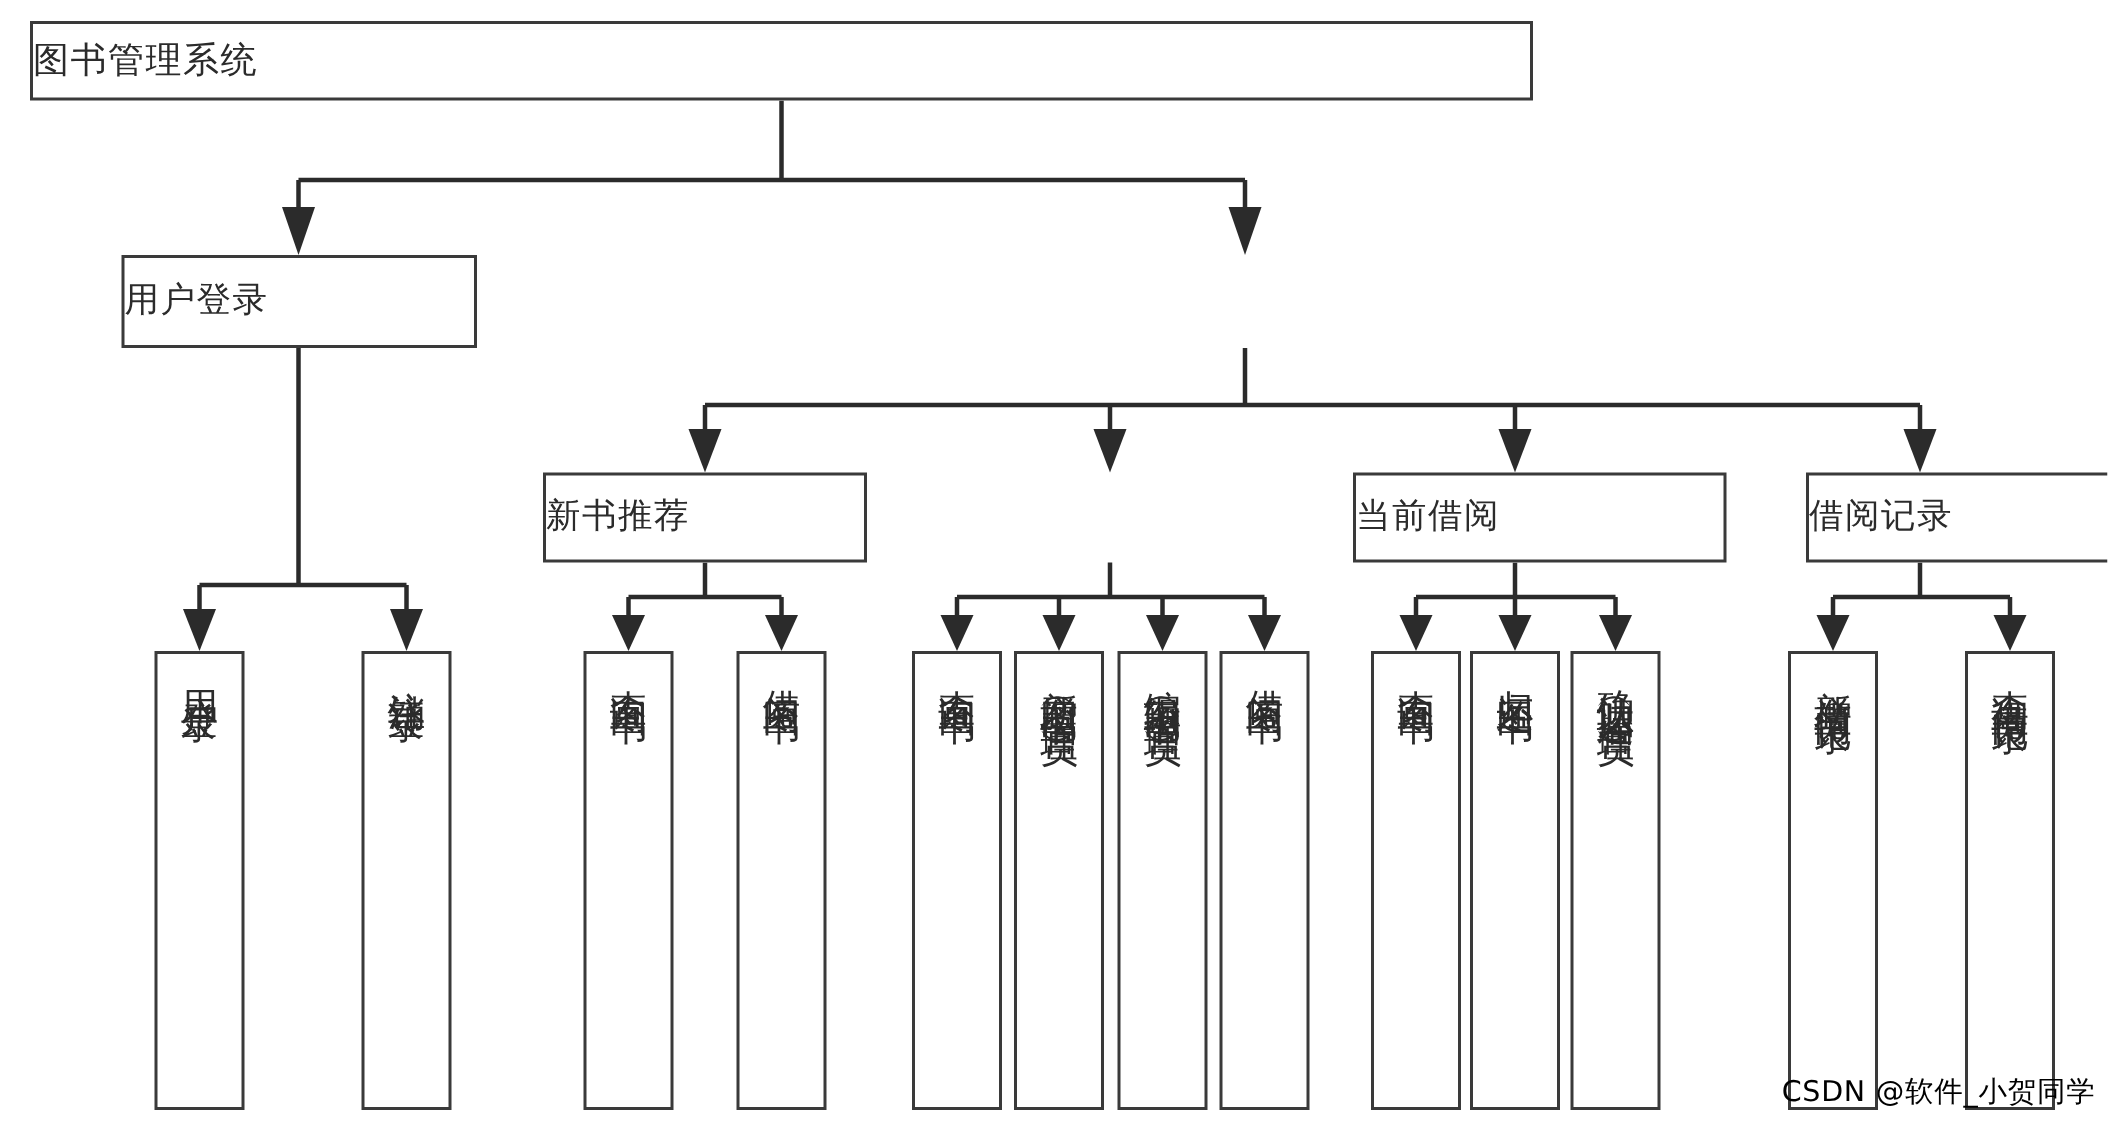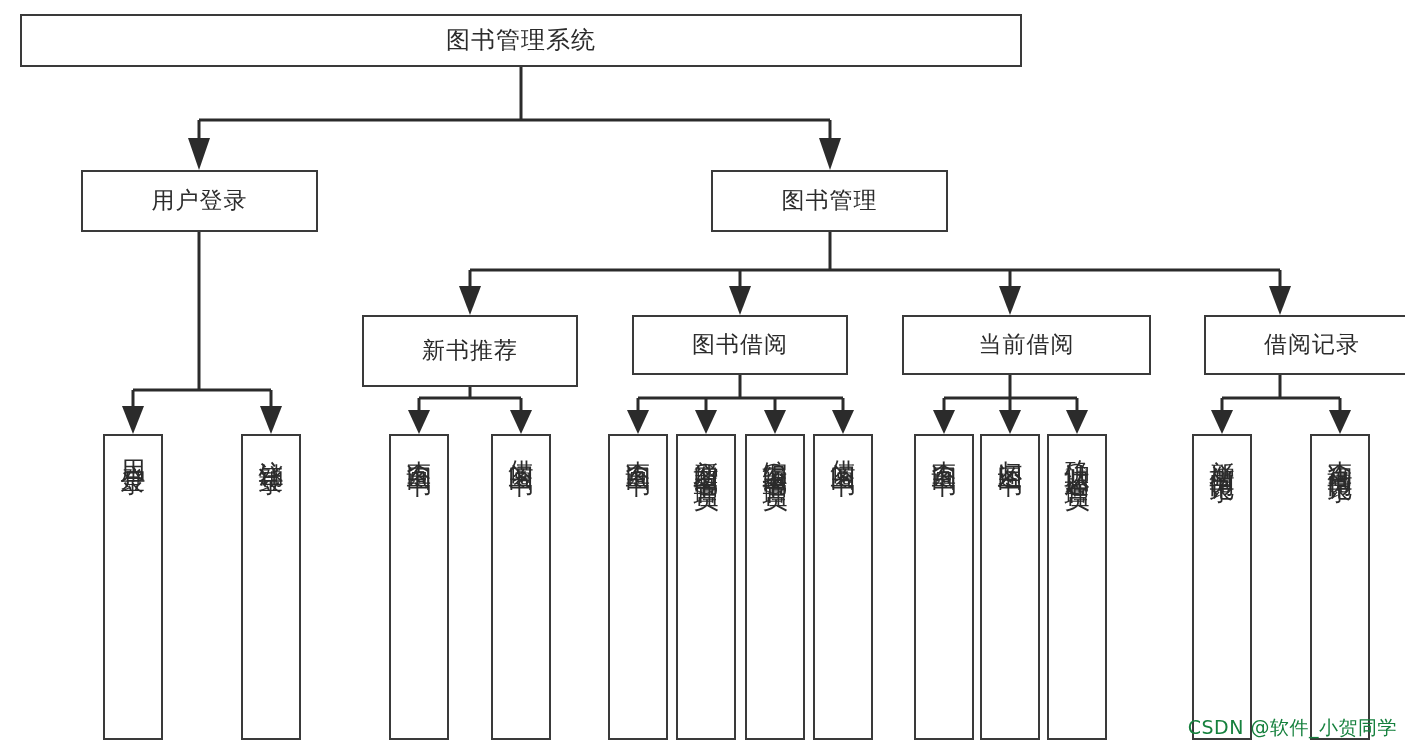--- a/index.html
+++ b/index.html
@@ -26,21 +26,20 @@
     height: 747px;
     pointer-events: none;
   }
   .node {
     position: absolute;
     box-sizing: border-box;
     background: #ffffff;
     border: 2.5px solid #3a3a3a;
     display: flex;
     align-items: center;
-    justify-content: center;
   }
   .node .label {
     color: #2b2b2b;
     line-height: 1.18;
     text-align: center;
     white-space: pre;
   }
   .node.horizontal .label {
     font-size: 23px;
     letter-spacing: 1px;
@@ -60,21 +59,21 @@
     letter-spacing: 4px;
     line-height: 1;
     padding-top: 4px;
     white-space: normal;
   }
   .watermark {
     position: absolute;
     right: 8px;
     bottom: 6px;
     font-size: 19px;
-    color: #15803d;
+    color: #000000;
     letter-spacing: 0.5px;
     user-select: none;
   }
 </style>
 </head>
 <body>
 
 <div id="diagram-canvas">
 
   <svg class="connectors" viewBox="0 0 1405 747" xmlns="http://www.w3.org/2000/svg">
@@ -153,31 +152,25 @@
   </svg>
 
   <div class="node root horizontal" style="left:20px; top:14px; width:1002px; height:53px;">
     <span class="label">图书管理系统</span>
   </div>
 
   <div class="node horizontal" style="left:81px; top:170px; width:237px; height:62px;">
     <span class="label">用户登录</span>
   </div>
 
-  <div class="node horizontal" style="left:711px; top:170px; width:237px; height:62px;">
-    <span class="label">图书管理</span>
-  </div>
-
-  <div class="node horizontal" style="left:362px; top:315px; width:216px; height:72px;">
+
+  <div class="node horizontal" style="left:362px; top:315px; width:216px; height:60px;">
     <span class="label">新书推荐</span>
   </div>
 
-  <div class="node horizontal" style="left:632px; top:315px; width:216px; height:60px;">
-    <span class="label">图书借阅</span>
-  </div>
 
   <div class="node horizontal" style="left:902px; top:315px; width:249px; height:60px;">
     <span class="label">当前借阅</span>
   </div>
 
   <div class="node horizontal" style="left:1172px; top:315px; width:216px; height:60px;margin-left:32px;">
     <span class="label">借阅记录</span>
   </div>
 
   <div class="node vertical" style="left:103px; top:434px; width:60px; height:306px;">

